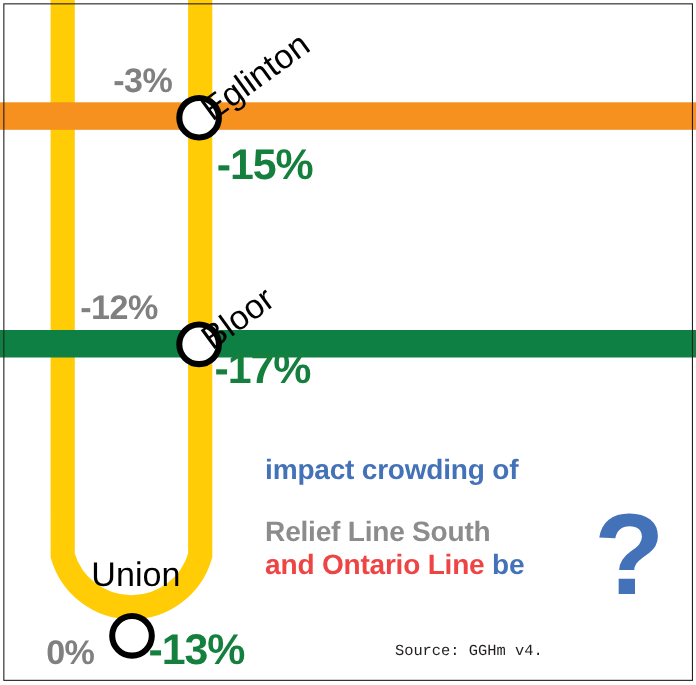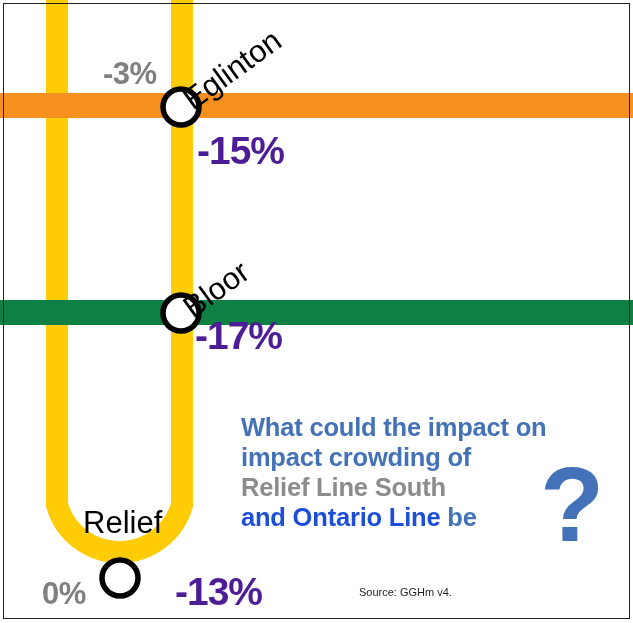--- a/index.html
+++ b/index.html
@@ -44,21 +44,21 @@
     line-height: 1;
     z-index: 10;
   }
   .pct-grey {
     color: #808080;
     font-weight: bold;
     font-size: 31px;
     letter-spacing: -0.5px;
   }
   .pct-black {
-    color: #4c1d95;
+    color: #15803d;
     font-weight: bold;
     font-size: 39px;
     letter-spacing: -1px;
   }
   .station-name {
     color: #000000;
     font-weight: normal;
     font-size: 31px;
     letter-spacing: 0px;
   }
@@ -75,41 +75,41 @@
     z-index: 12;
   }
   .q-line {
     font-size: 25.5px;
     font-weight: bold;
     line-height: 30px;
     letter-spacing: -0.2px;
     white-space: nowrap;
   }
   .q-blue { color: #4472b8; }
-  .q-grey { color: #8c8c8c; }
-  .q-black { color: #1d4ed8; text-align: center; }
+  .q-grey { color: #8c8c8c; margin-top: 27px; }
+  .q-black { color: #ef4444; text-align: center; }
   #qmark {
     position: absolute;
     left: 540px;
     top: 452px;
     font-size: 105px;
     font-weight: bold;
     color: #4472b8;
     line-height: 1;
     z-index: 12;
   }
   #source {
     position: absolute;
     left: 359px;
     top: 585px;
-    font-size: 11px;
+    font-size: 14px;
     color: #231f20;
     line-height: 15px;
     z-index: 12;
-    font-family: Liberation Sans, sans-serif;
+    font-family: Liberation Mono, monospace;
   }
   .src-line { white-space: nowrap; }
 </style>
 </head>
 <body>
 
 <div id="canvas">
 
   <svg class="svg-layer" viewBox="0 0 633 623">
 
@@ -121,29 +121,29 @@
 
     <circle cx="181" cy="107" r="18" fill="#ffffff" stroke="#000000" stroke-width="5.5"></circle>
     <circle cx="181" cy="313" r="18" fill="#ffffff" stroke="#000000" stroke-width="5.5"></circle>
     <circle cx="120" cy="578" r="18" fill="#ffffff" stroke="#000000" stroke-width="5.5"></circle>
   </svg>
 
   <div class="lbl pct-grey" style="left:103px; top:58px;">-3%</div>
   <div class="lbl station-name rot" style="left:196px; top:84px;">Eglinton</div>
   <div class="lbl pct-black" style="left:197px; top:131px;">-15%</div>
 
+  <div class="lbl pct-grey" style="left:73px; top:264px;">-12%</div>
   <div class="lbl station-name rot" style="left:196px; top:292px;">Bloor</div>
   <div class="lbl pct-black" style="left:195px; top:316px;">-17%</div>
 
-  <div class="lbl station-name" style="left:83px; top:507px;">Relief</div>
+  <div class="lbl station-name" style="left:83px; top:507px;">Union</div>
   <div class="lbl pct-grey" style="left:42px; top:578px;">0%</div>
-  <div class="lbl pct-black" style="left:135px; top:572px;margin-left:40px;">-13%</div>
+  <div class="lbl pct-black" style="left:135px; top:572px;">-13%</div>
 
   <div id="question-block">
-    <div class="q-line q-blue">What could the impact on</div>
     <div class="q-line q-blue">impact crowding of</div>
     <div class="q-line q-grey">Relief Line South</div>
     <div class="q-line">
       <span class="q-black">and Ontario Line</span><span class="q-blue">&nbsp;</span><span class="q-blue">be</span>
     </div>
   </div>
 
   <div id="qmark">?</div>
 
   <div id="source">

